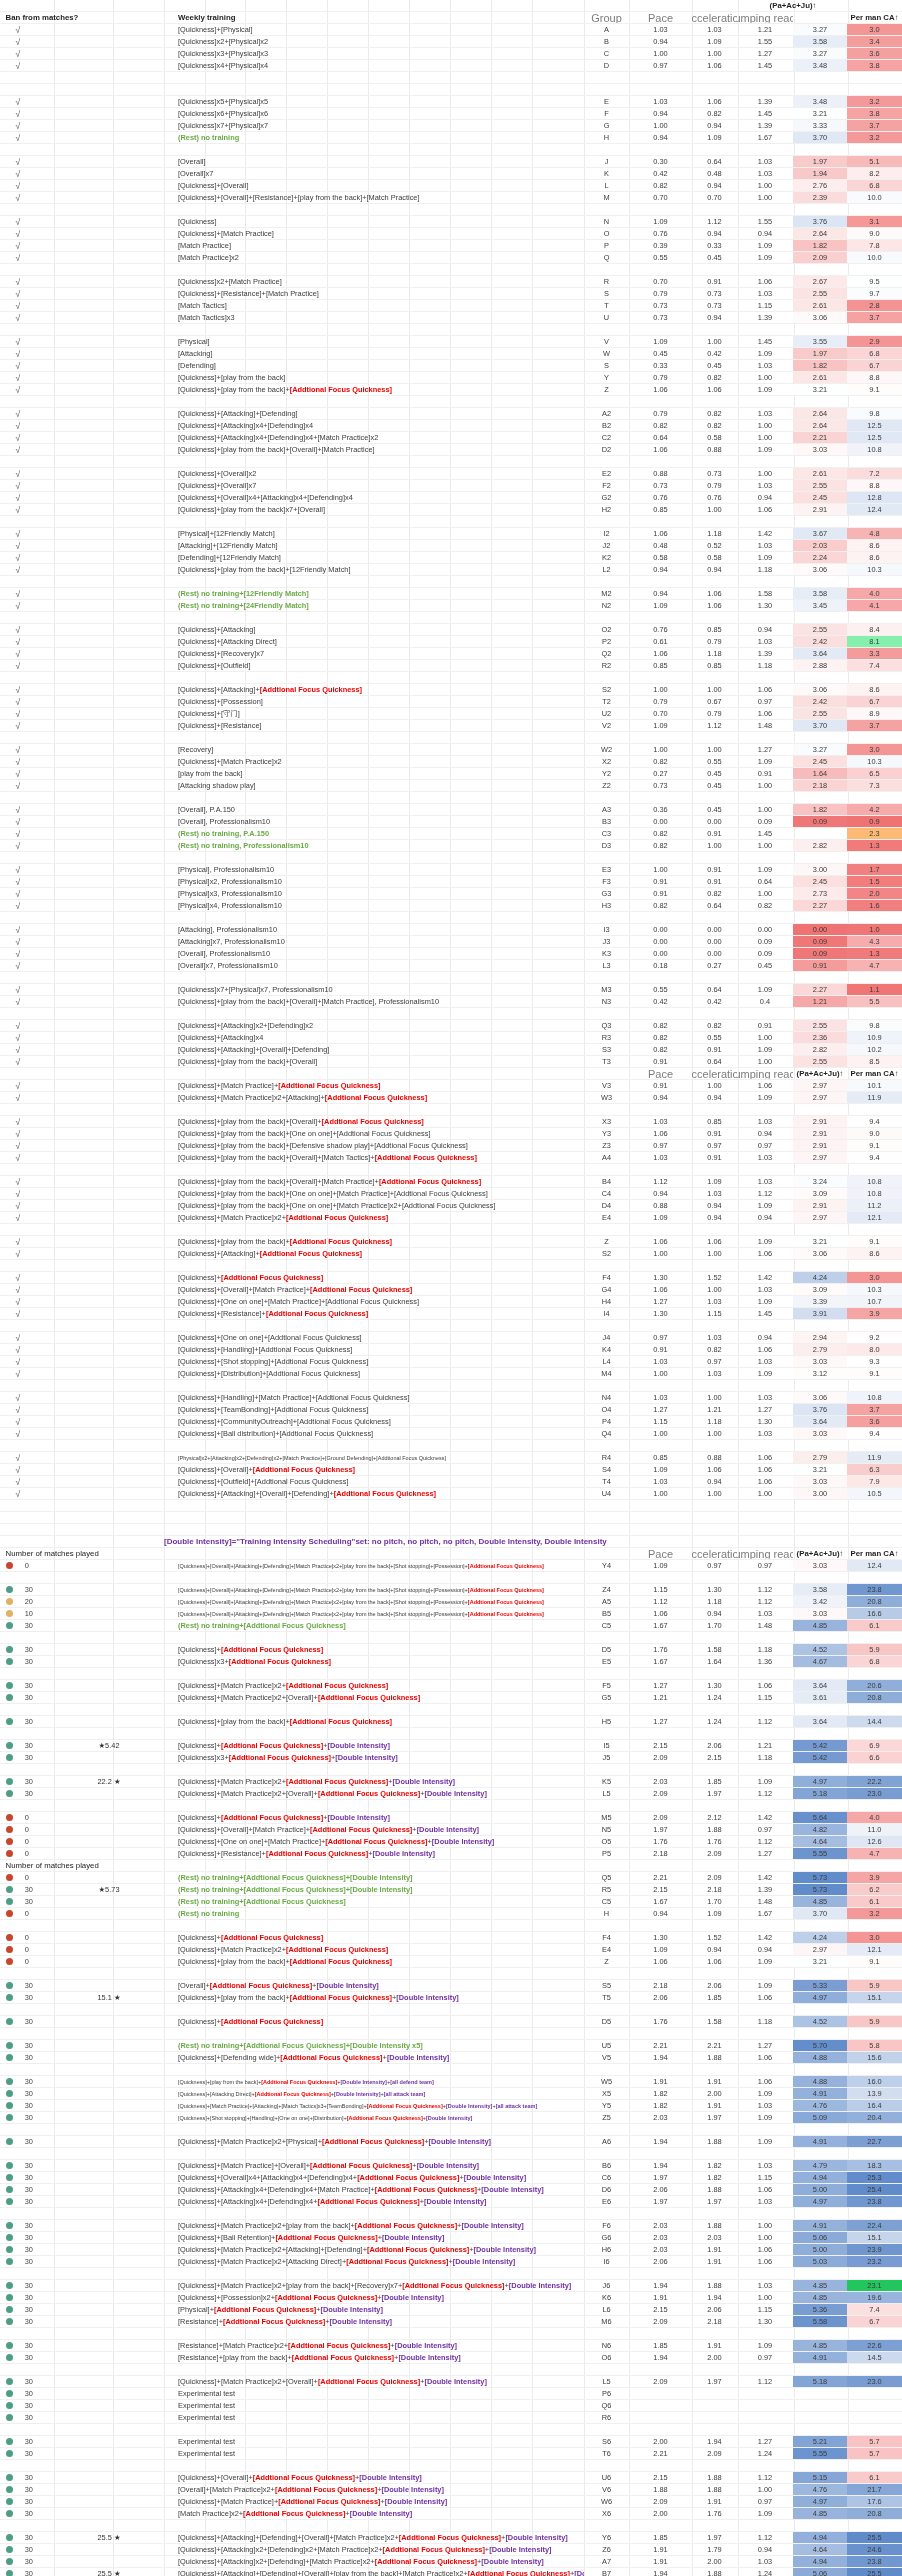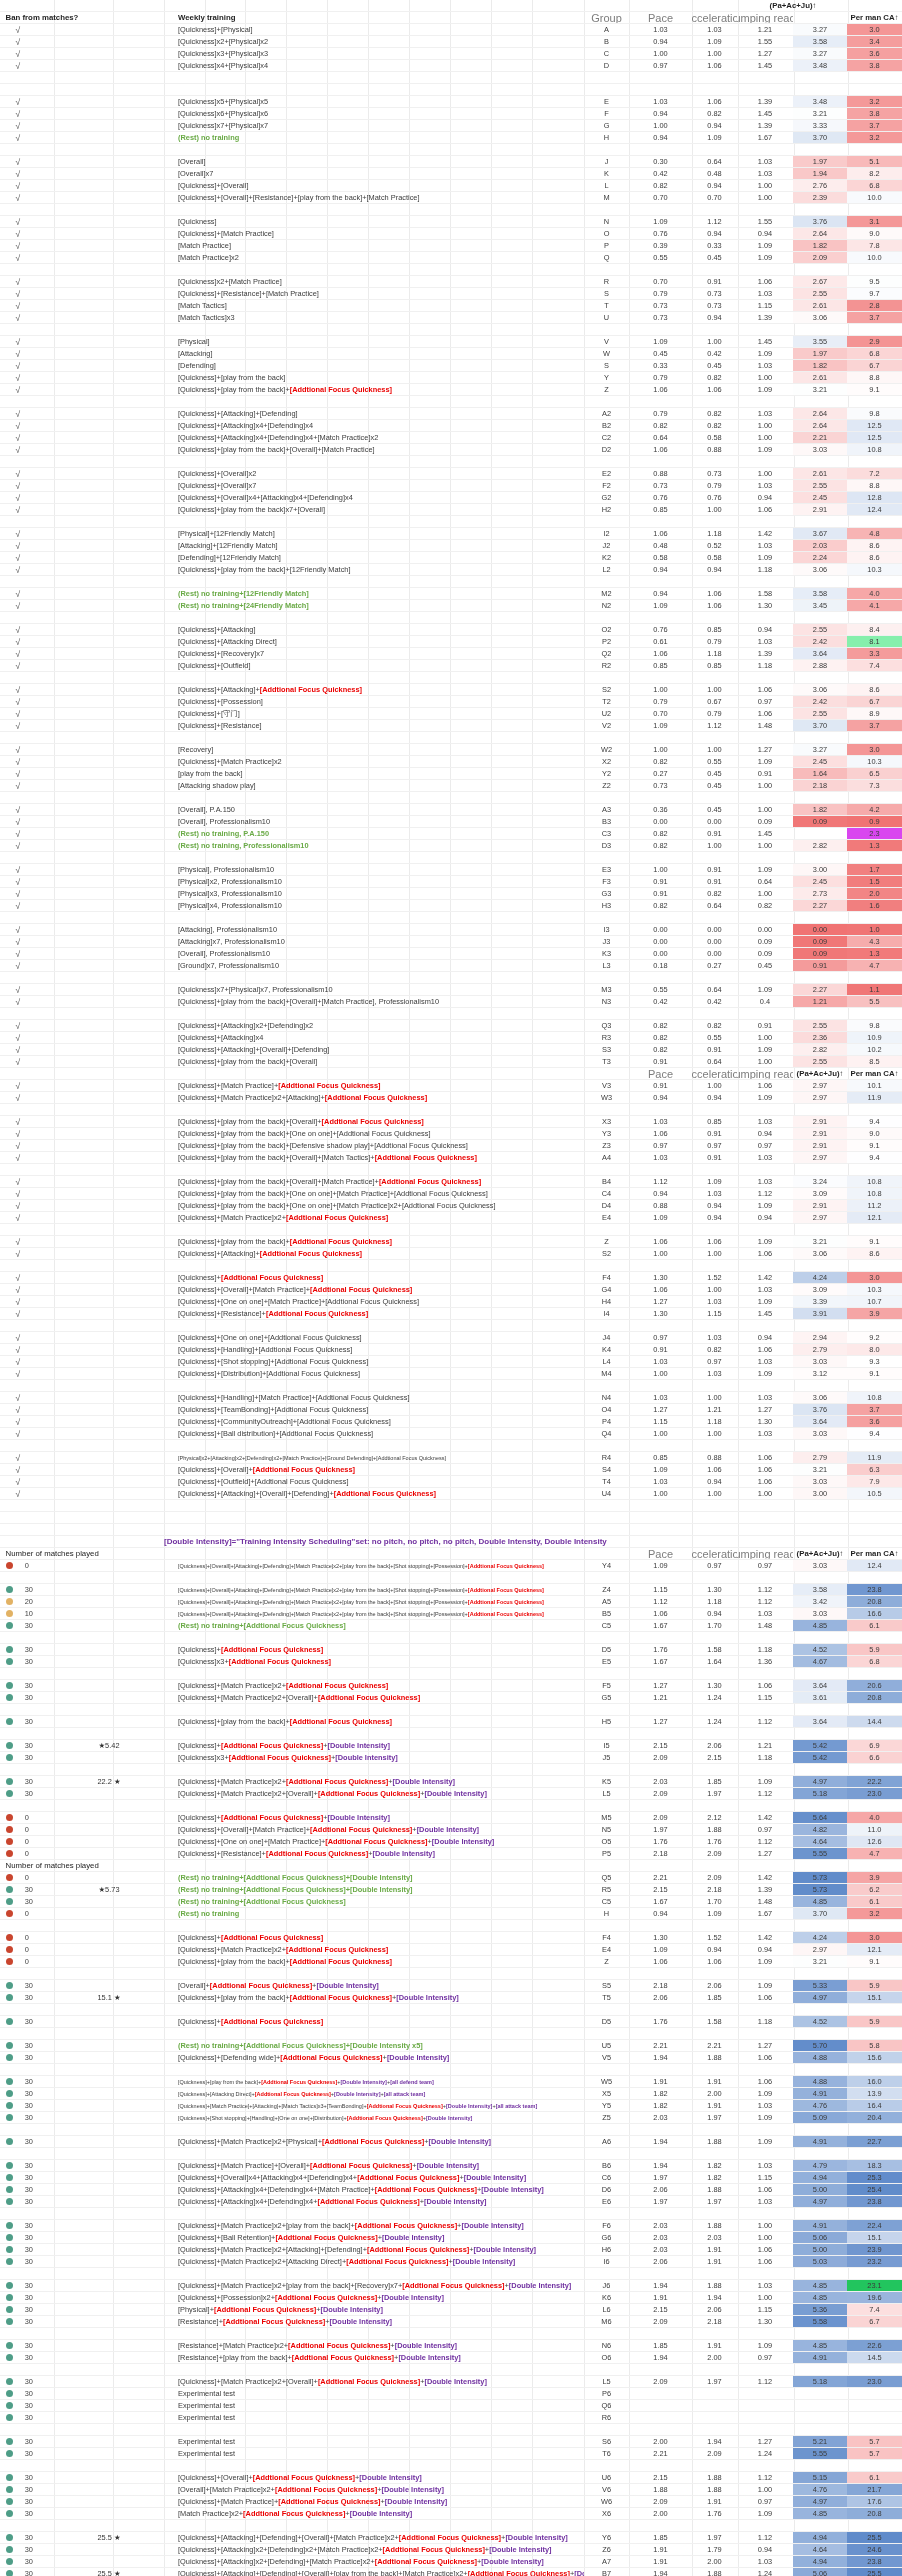--- a/index.html
+++ b/index.html
@@ -886,21 +886,21 @@
       </div>
       <div class="cell c-ann"></div>
       <div class="cell c-train">
         <span class="sg">(Rest) no training,  P.A.150</span>
       </div>
       <div class="cell c-g">C3</div>
       <div class="cell c-p">0.82</div>
       <div class="cell c-a">0.91</div>
       <div class="cell c-j">1.45</div>
       <div class="cell c-s" style="background: rgb(255, 255, 255); margin-top: 40px;">3.18</div>
-      <div class="cell c-ca" style="background: #d946ef;">2.3</div>
+      <div class="cell c-ca" style="background: #fdba74;">2.3</div>
     </div>
     <div class="row">
       <div class="cell c-chk">
         <span class="tick">√</span>
       </div>
       <div class="cell c-ann"></div>
       <div class="cell c-train">
         <span class="sg">(Rest) no training,  Professionalism10</span>
       </div>
       <div class="cell c-g">D3</div>
@@ -1016,21 +1016,21 @@
       <div class="cell c-j">0.09</div>
       <div class="cell c-s" style="background: rgb(240, 119, 119);">0.09</div>
       <div class="cell c-ca" style="background: rgb(241, 122, 122);">1.3</div>
     </div>
     <div class="row">
       <div class="cell c-chk">
         <span class="tick">√</span>
       </div>
       <div class="cell c-ann"></div>
       <div class="cell c-train">
-        <span class="sk">[Ground]x7,  Professionalism10</span>
+        <span class="sk">[Overall]x7,  Professionalism10</span>
       </div>
       <div class="cell c-g">L3</div>
       <div class="cell c-p">0.18</div>
       <div class="cell c-a">0.27</div>
       <div class="cell c-j">0.45</div>
       <div class="cell c-s" style="background: rgb(244, 155, 155);">0.91</div>
       <div class="cell c-ca" style="background: rgb(247, 178, 178);">4.7</div>
     </div>
     <div class="row"></div>
     <div class="row">

